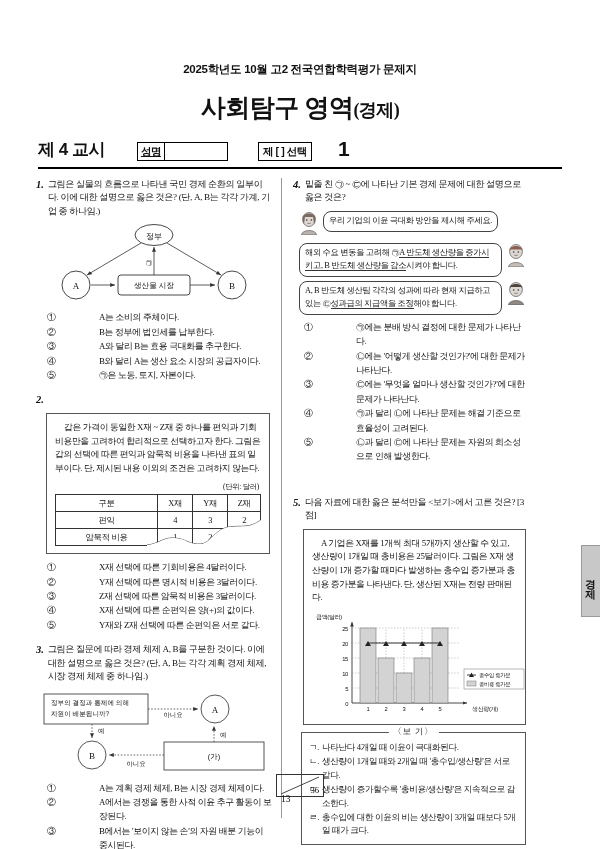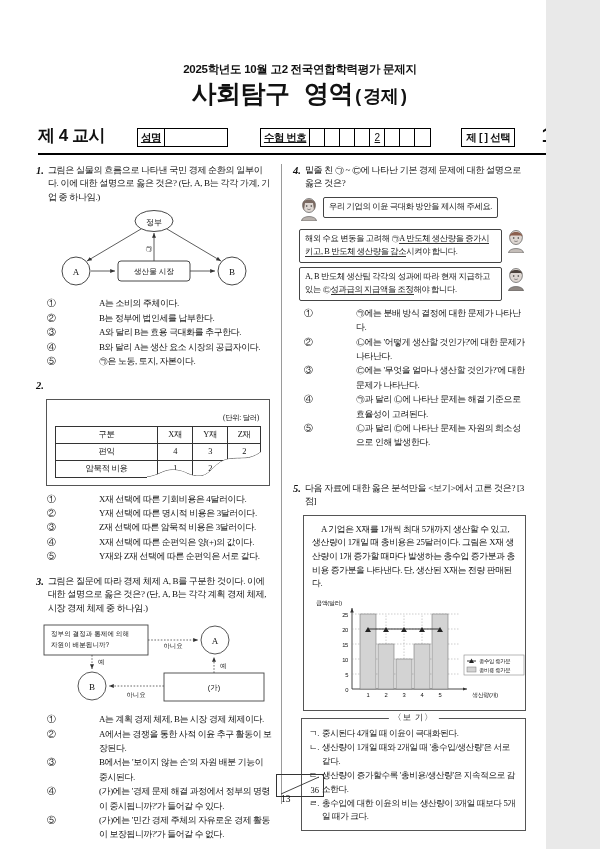--- a/index.html
+++ b/index.html
@@ -7,36 +7,36 @@
   html, body { margin: 0; padding: 0; }
   body {
     width: 600px; height: 849px;
     background: #e9e9e9;
     font-family: "Liberation Serif", "DejaVu Serif", serif;
     color: #111;
     overflow: hidden;
   }
   .page {
     position: relative;
-    width: 546px; height: 849px;
+    width: 600px; height: 849px;
     background: #ffffff;
     padding: 0;
     overflow: hidden;
   }
   .paper-inner { position: absolute; left: 0; top: 0; width: 600px; height: 849px; }
 
   
   .hdr { text-align: center; padding-top: 62px; }
   .hdr-line1 {
     font-family: "Liberation Sans", "DejaVu Sans", sans-serif;
     font-weight: bold; font-size: 11.5px; letter-spacing: -0.3px;
   }
   .hdr-line2 {
-    font-family: Liberation Mono, monospace;
-    font-weight: bold; font-size: 25px; margin-top: 0; letter-spacing: -0.5px;
+    font-family: Liberation Serif, serif;
+    font-weight: bold; font-size: 25px; margin-top: 14px; letter-spacing: -0.5px;
   }
   .hdr-line2 .paren { font-size: 18px; }
 
   .idbar {
     display: flex; align-items: flex-end;
     margin: 13px 38px 0 38px;
     gap: 14px;
     font-family: "Liberation Sans", "DejaVu Sans", sans-serif;
   }
   .period { font-weight: bold; font-size: 17px; letter-spacing: -0.5px; white-space: nowrap; }
@@ -109,21 +109,21 @@
   
   .d3 { margin: 6px 0 3px 0; }
   .d3 svg { display: block; margin: 0 auto; }
 
   
   .dlg { margin: 6px 2px 4px 6px; }
   .dlg-row { display: flex; align-items: flex-start; margin-bottom: 4px; }
   .dlg-row.left { flex-direction: row; }
   .dlg-row.right { flex-direction: row; justify-content: flex-end; }
   .bubble {
-    border: 1px solid #444; border-radius: 2px; padding: 3.5px 5px;
+    border: 1px solid #444; border-radius: 8px; padding: 3.5px 5px;
     font-size: 8.3px; line-height: 1.5; letter-spacing: -0.35px; background: #fff;
     position: relative;
   }
   .bubble.b1 { flex: 0 1 auto; margin-left: 4px; }
   .bubble.wide { flex: 1 1 auto; margin-right: 4px; }
   .u { border-bottom: 1px solid #333; }
   .avatar { flex: 0 0 auto; }
 
   
   .chartwrap { margin: 6px 0 2px 0; position: relative; }
@@ -179,33 +179,20 @@
   </div>
 
   <div class="idbar">
     <div class="period">제 4 교시</div>
 
     <div class="fld">
       <div class="fld-lab">성명</div>
       <div class="fld-blank"></div>
     </div>
 
-    <div class="fld">
-      <div class="fld-lab">수험 번호</div>
-      <div class="num-cells">
-        <div class="cell"></div>
-        <div class="cell"></div>
-        <div class="cell"></div>
-        <div class="cell"></div>
-        <div class="cell">2</div>
-        <div class="cell"></div>
-        <div class="cell"></div>
-        <div class="cell"></div>
-      </div>
-    </div>
 
     <div class="sel-box">제 [    ] 선택</div>
     <div class="booklet-no">1</div>
   </div>
   <div class="rule"></div>
 
   <div class="cols">
 
     <div class="col col-left">
 
@@ -271,20 +258,21 @@
           </div>
         </div>
       </div>
 
       <div class="q">
         <div class="q-head">
           <div class="q-no">2.</div>
         </div>
 
         <div class="stim">
+          <p>갑은 가격이 동일한 X재 ~ Z재 중 하나를 편익과 기회비용만을 고려하여 합리적으로 선택하고자 한다. 그림은 갑의 선택에 따른 편익과 암묵적 비용을 나타낸 표의 일부이다. 단, 제시된 내용 이외의 조건은 고려하지 않는다.</p>
           <div class="unit">(단위: 달러)</div>
           <div class="torn">
             <table class="t2">
               <tbody>
                     <tr>
                 <th>구분</th>
                 <th>X재</th>
                 <th>Y재</th>
                 <th>Z재</th>
               </tr>
@@ -548,21 +536,21 @@
               <text x="167" y="75" font-size="5.4" font-family="'Liberation Sans',sans-serif" fill="#111">총비용 증가분</text>
             </svg>
           </div>
         </div>
 
         <div class="bogi-wrap">
           <div class="bogi-label">〈보 기〉</div>
           <div class="bogi-box">
             <div class="bogi-item">
               <span class="bg-mark">ㄱ.</span>
-              <span class="bg-txt">중시된다 4개일 때 이윤이 극대화된다.</span>
+              <span class="bg-txt">나타난다 4개일 때 이윤이 극대화된다.</span>
             </div>
             <div class="bogi-item">
               <span class="bg-mark">ㄴ.</span>
               <span class="bg-txt">생산량이 1개일 때와 2개일 때 '총수입/생산량'은 서로 같다.</span>
             </div>
             <div class="bogi-item">
               <span class="bg-mark">ㄷ.</span>
               <span class="bg-txt">생산량이 증가할수록 '총비용/생산량'은 지속적으로 감소한다.</span>
             </div>
             <div class="bogi-item">

